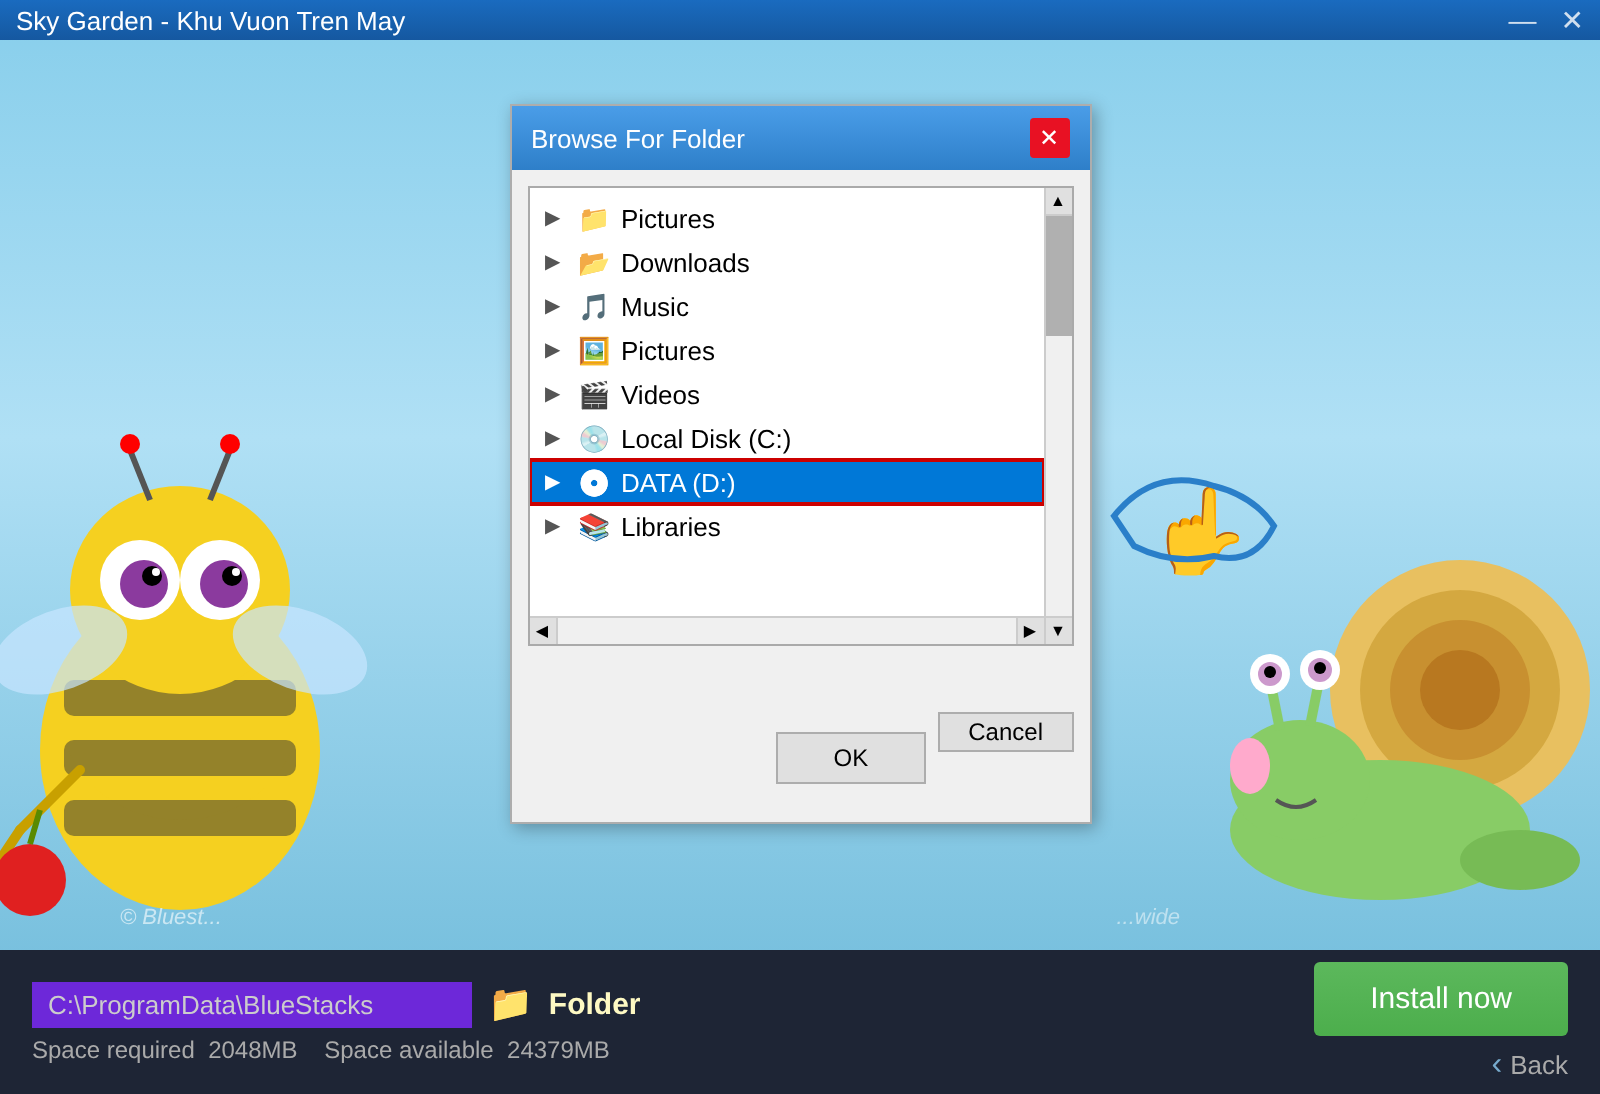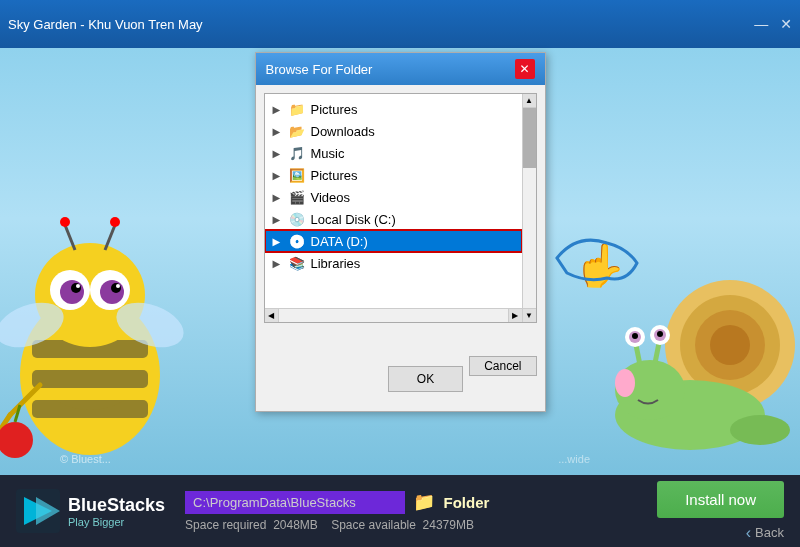--- a/index.html
+++ b/index.html
@@ -15,21 +15,21 @@
     .bg {
       position: absolute;
       inset: 0;
       background: linear-gradient(180deg, #87CEEB 0%, #b0e0f5 40%, #6ab8d8 100%);
     }
 
     
     .titlebar {
       position: absolute;
       top: 0; left: 0; right: 0;
-      height: 48px;
+      height: 20px;
       background: linear-gradient(180deg, #1a6bbf 0%, #1558a0 100%);
       display: flex;
       align-items: center;
       justify-content: space-between;
       padding: 0 8px;
       z-index: 10;
     }
     .titlebar-title {
       color: white;
       font-size: 13px;
@@ -44,20 +44,21 @@
       font-size: 14px;
       cursor: pointer;
       opacity: 0.8;
     }
 
     
     .game-bg {
       position: absolute;
       top: 32px; left: 0; right: 0; bottom: 72px;
       overflow: hidden;
+      font-style: italic;
     }
 
     
     .dialog-overlay {
       position: absolute;
       top: 32px; left: 0; right: 0; bottom: 72px;
       display: flex;
       align-items: flex-start;
       justify-content: center;
       padding-top: 20px;
@@ -565,32 +566,20 @@
     <div class="dialog-actions">
       <div class="spacer"></div>
       <button class="btn-ok">OK</button>
       <button class="btn-cancel">Cancel</button>
     </div>
   </div>
 </div>
 
 <div class="bottom-bar">
 
-  <div class="bluestacks-logo">
-
-    <svg class="logo-icon" viewBox="0 0 44 44">
-      <rect width="44" height="44" rx="4" fill="#1a2a3a"></rect>
-      <polygon points="8,8 36,22 8,36" fill="#00b4d8"></polygon>
-      <polygon points="20,8 44,22 20,36" fill="#48cae4" opacity="0.7"></polygon>
-    </svg>
-    <div class="logo-text">
-      <span class="logo-name">BlueStacks</span>
-      <span class="logo-tagline">Play Bigger</span>
-    </div>
-  </div>
 
   <div class="install-path-section">
     <div class="path-row">
       <input type="text" class="path-input" value="C:\ProgramData\BlueStacks" style="">
       <button class="folder-icon-btn">📁</button>
       <span class="folder-label">Folder</span>
     </div>
     <div class="space-info">
       <span>Space required</span>&nbsp;
       <span>2048MB</span>&nbsp;&nbsp;&nbsp;

